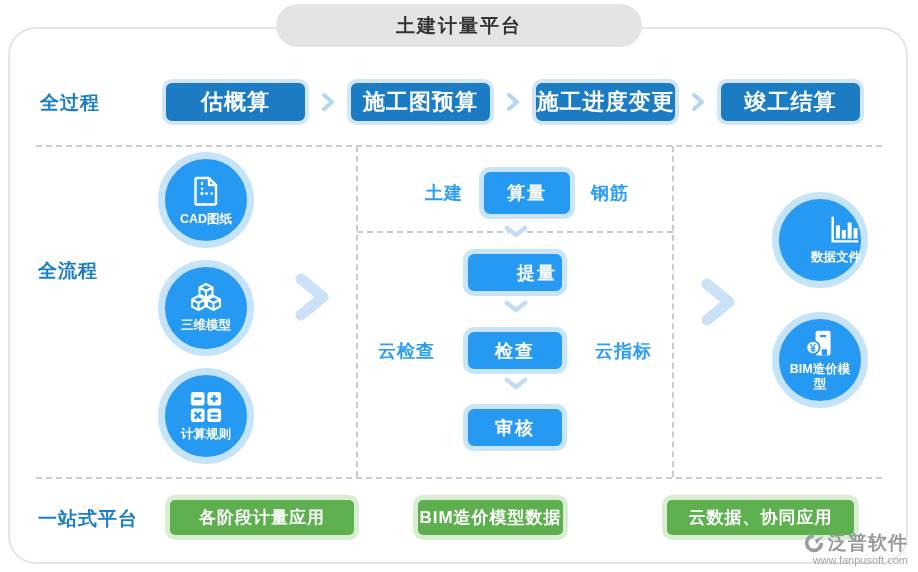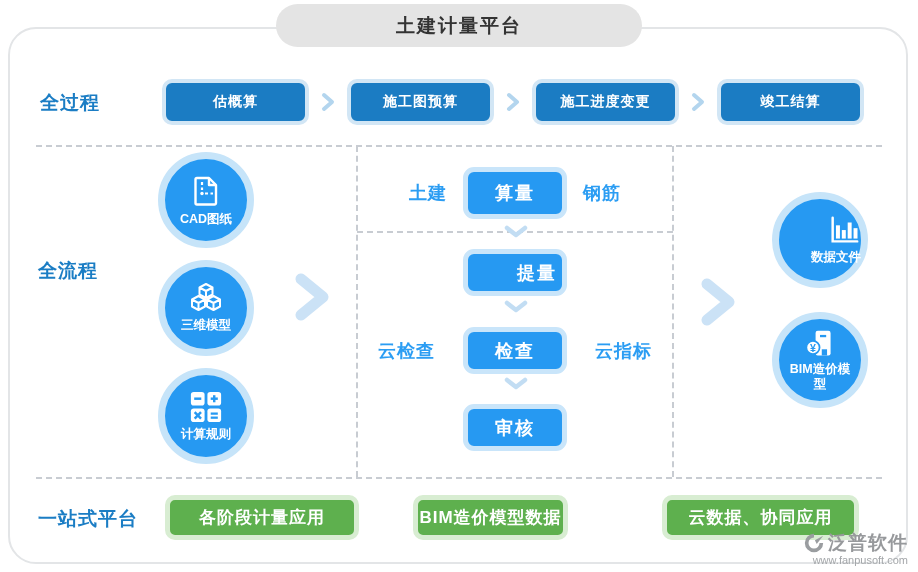--- a/index.html
+++ b/index.html
@@ -19,47 +19,47 @@
   .row-label{
     position:absolute;font-size:19px;font-weight:bold;color:#1b7dc4;z-index:3;letter-spacing:1px;
   }
   
   .proc-row{
     position:absolute;left:162px;top:79px;width:702px;height:46px;
     display:flex;align-items:center;justify-content:space-between;z-index:3;
   }
   .btn-dark{
     box-sizing:border-box;width:147px;height:46px;background:#1b7cc3;
-    border:4px solid #d2e6f5;border-radius:10px;color:#fff;font-size:14px;font-weight:bold;
+    border:4px solid #d2e6f5;border-radius:10px;color:#fff;font-size:22px;font-weight:bold;
     display:flex;align-items:center;justify-content:center;letter-spacing:1px;
   }
   
   .dash-h{position:absolute;border-top:2px dashed #c8ccd2;z-index:1;}
   .dash-v{position:absolute;border-left:2px dashed #c8ccd2;z-index:1;}
   
   .circle{
     position:absolute;box-sizing:border-box;width:96px;height:96px;border-radius:50%;
     background:#2699f2;border:7px solid #c6e4f9;
     display:flex;flex-direction:column;align-items:center;justify-content:center;z-index:3;
   }
   .circle-label{
     color:#fff;font-size:12.5px;font-weight:bold;margin-top:3px;text-align:center;
     line-height:1.15;max-width:66px;
   }
   
   .center-col{position:absolute;left:357px;top:146px;width:316px;height:332px;z-index:3;}
-  .tag-row{position:absolute;left:0;top:21px;width:316px;display:flex;align-items:center;justify-content:center;gap:16px;}
+  .tag-row{position:absolute;left:12px;top:21px;width:316px;display:flex;align-items:center;justify-content:center;gap:16px;}
   .check-row{position:absolute;left:0;top:181px;width:316px;display:flex;align-items:center;justify-content:center;gap:28px;}
   .tag-text{font-size:18px;font-weight:bold;color:#2b9df3;letter-spacing:1px;}
   .btn-bright{
     box-sizing:border-box;background:#2699f2;border:5px solid #c9e5fa;border-radius:11px;
     color:#fff;font-size:18px;font-weight:bold;display:flex;align-items:center;justify-content:center;
     letter-spacing:2px;
   }
-  .btn-main{width:104px;height:52px;}
+  .btn-main{width:96px;height:52px;}
   .btn-step{position:absolute;left:106px;width:104px;height:47px;}
   .chev-down{position:absolute;left:147px;}
   
   .btn-green{
     position:absolute;top:495px;height:45px;box-sizing:border-box;background:#5eb04e;
     border:5px solid #d8edd2;border-radius:10px;color:#fff;font-size:17px;font-weight:bold;
     display:flex;align-items:center;justify-content:center;z-index:3;letter-spacing:1px;
   }
   .chev-large{position:absolute;z-index:2;}
   

